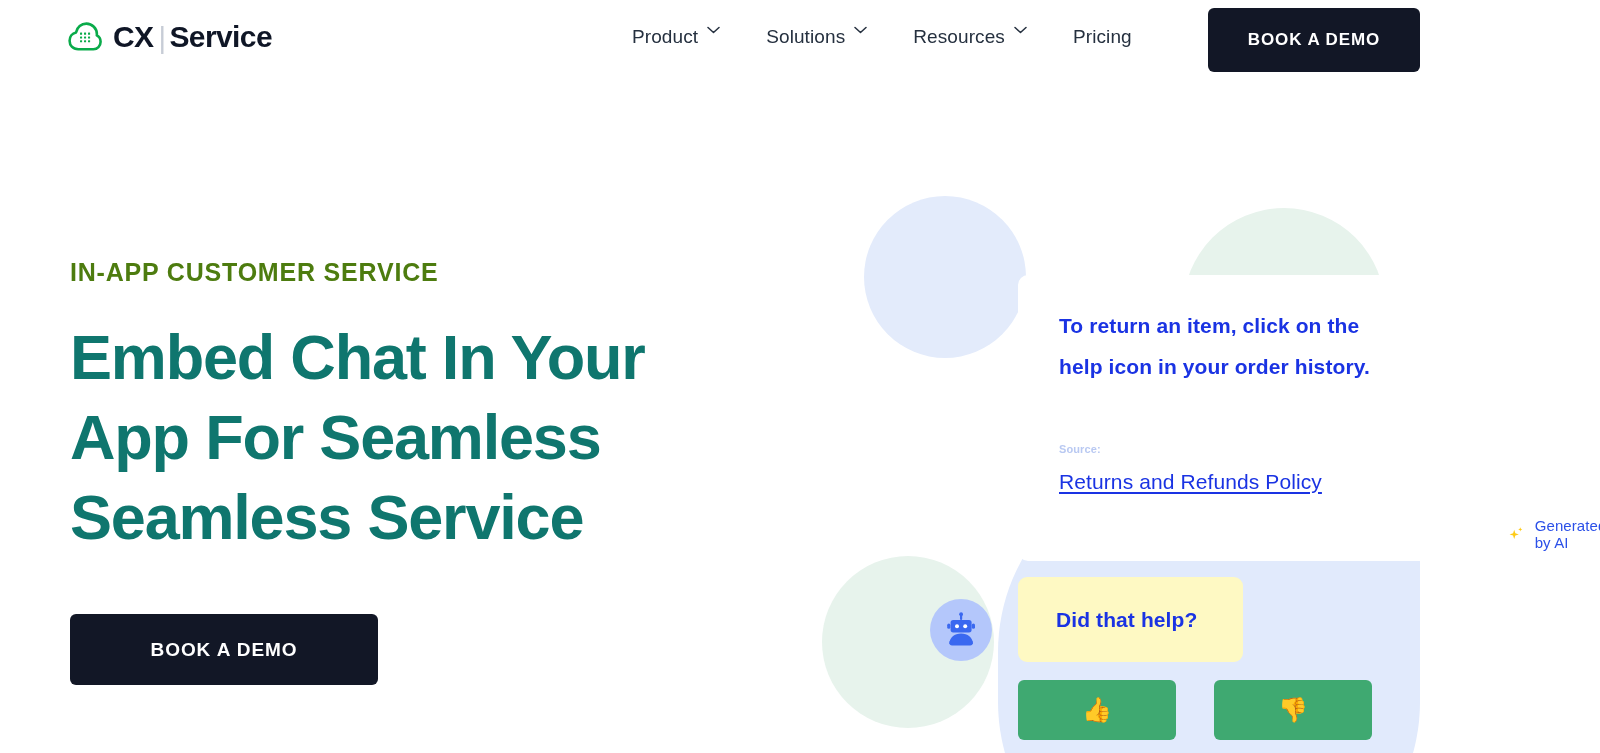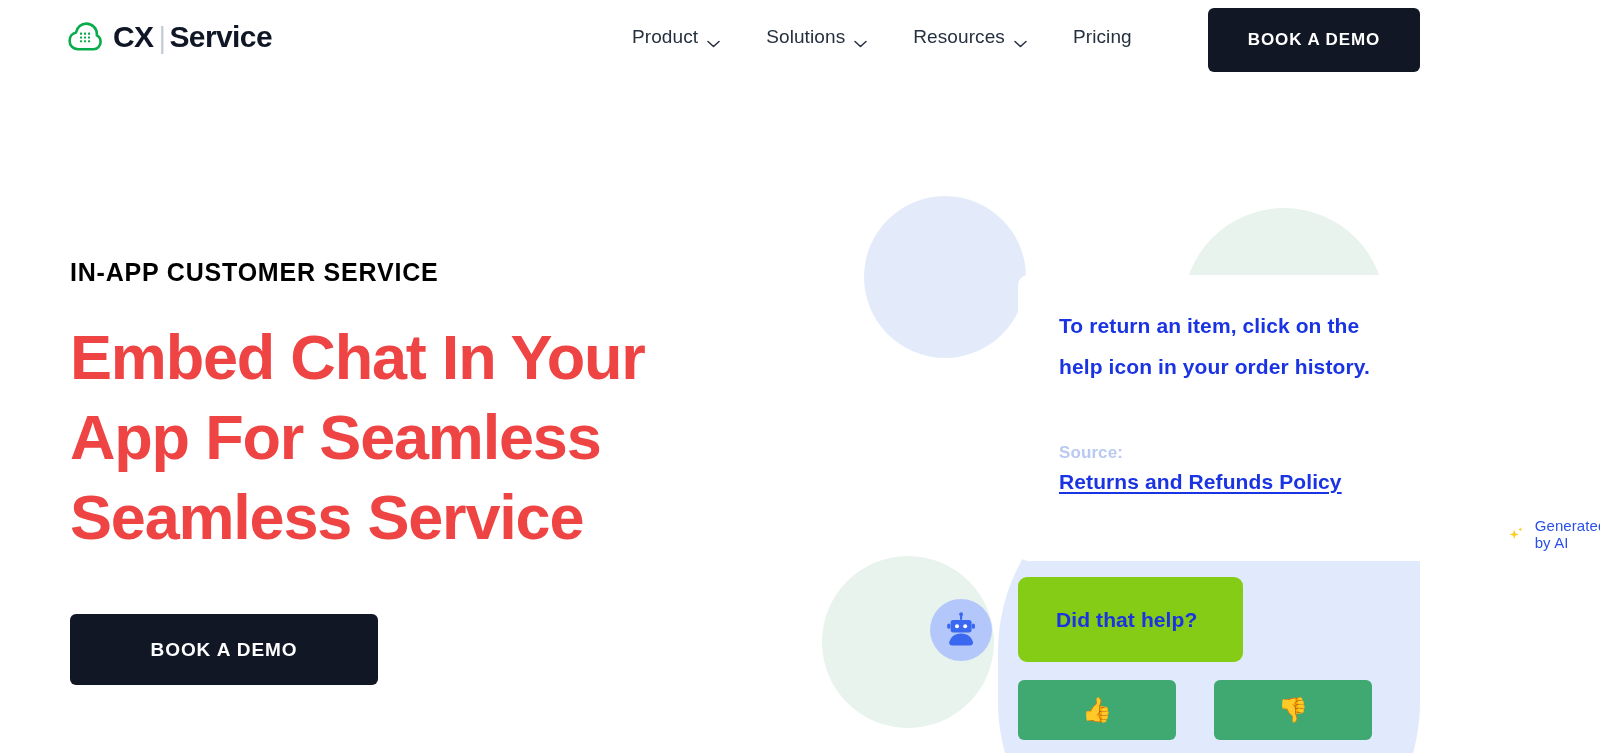--- a/index.html
+++ b/index.html
@@ -29,45 +29,45 @@
   .brand-divider{
     display:inline-block; color:#c7ccd6; font-weight:300;
     margin:0 4px 0 5px; font-size:29px; position:relative; top:1px;
   }
 
   .main-nav{
     position:absolute; left:632px; top:26px;
     display:flex; align-items:center; gap:0px;
   }
   .nav-item{
-    display:flex; align-items:flex-end; gap:9px;
+    display:flex; align-items:flex-start; gap:9px;
     font-size:19px; color:#25303f; letter-spacing:.1px;
     padding:0 24px 0 0; margin-right:22px; cursor:pointer;
     white-space:nowrap;
   }
   .nav-item:last-child{ margin-right:4px; padding-right:0; }
   .chev{ display:block; width:13px; height:8px; flex:none; }
 
   .btn-demo-header{
     position:absolute; left:1208px; top:8px;
     width:212px; height:64px; border:none; border-radius:6px;
     background:#121726; color:#ffffff;
     font-family:"Liberation Sans", sans-serif;
     font-size:17px; font-weight:bold; letter-spacing:.9px;
     cursor:pointer;
   }
 
   
   .hero-left{ position:absolute; left:70px; top:258px; width:680px; }
   .eyebrow{
-    font-size:25px; font-weight:bold; color:#000000;
+    font-size:25px; font-weight:bold; color:#4d7c0f;
     letter-spacing:.8px; margin-bottom:30px;
   }
   .headline{
-    font-size:63px; font-weight:bold; color:#ef4444;
+    font-size:63px; font-weight:bold; color:#0f766e;
     line-height:1.27; letter-spacing:-1.2px;
   }
   .btn-demo-hero{
     margin-top:57px; width:308px; height:71px;
     border:none; border-radius:6px;
     background:#121726; color:#ffffff;
     font-family:"Liberation Sans", sans-serif;
     font-size:19px; font-weight:bold; letter-spacing:.9px;
     cursor:pointer; display:block;
   }
@@ -103,46 +103,46 @@
     width:600px; height:286px;
     background:#ffffff; border-radius:10px 0 0 10px;
   }
   .chat-answer{
     position:absolute; left:41px; top:31px; width:520px;
     font-size:21px; font-weight:bold; color:#1a33e3;
     line-height:1.95; letter-spacing:.1px;
   }
   .chat-source-label{
     position:absolute; left:41px; top:168px;
-    font-size:17px; font-weight:bold; color:#b9c9f2; letter-spacing:.1px;
+    font-size:11px; font-weight:bold; color:#b9c9f2; letter-spacing:.1px;
   }
   .chat-source-link{
     position:absolute; left:41px; top:195px;
-    font-size:21px; font-weight:bold; color:#1a33e3;
+    font-size:21px; font-weight:normal; color:#1a33e3;
     text-decoration:underline; text-underline-offset:3px;
     cursor:pointer; letter-spacing:.1px;
   }
   .ai-credit{
     position:absolute; left:490px; top:242px;
     display:flex; align-items:center; gap:10px;
   }
   .sparkle-icon{ width:22px; height:22px; display:block; }
   .ai-credit-text{ font-size:15px; color:#2b50e8; letter-spacing:.1px; }
 
   .bot-avatar{
     position:absolute; left:170px; top:567px;
     width:62px; height:62px; border-radius:50%;
     background:#b4c7fb; display:flex; align-items:center; justify-content:center;
   }
   .bot-icon{ width:40px; height:40px; display:block; }
 
   .followup-bubble{
     position:absolute; left:258px; top:545px;
     width:225px; height:85px;
-    background:#84cc16; border-radius:9px;
+    background:#fef9c3; border-radius:9px;
     display:flex; align-items:center;
   }
   .followup-text{
     margin-left:38px; font-size:21px; font-weight:bold;
     color:#1a33e3; letter-spacing:.1px;
   }
 
   .feedback-row{
     position:absolute; left:258px; top:648px;
     display:flex; gap:38px;

